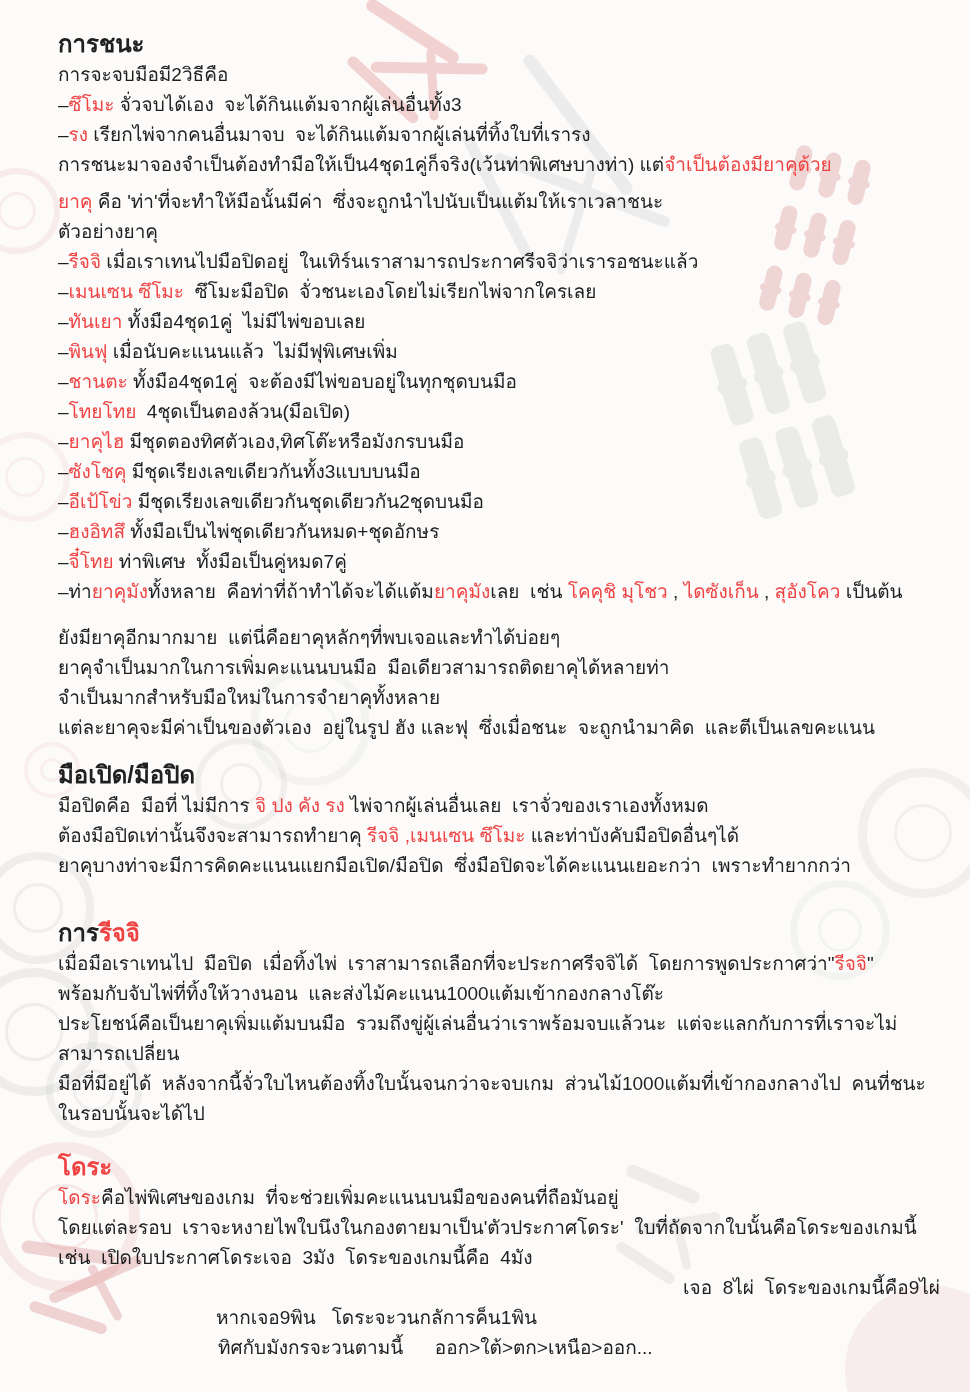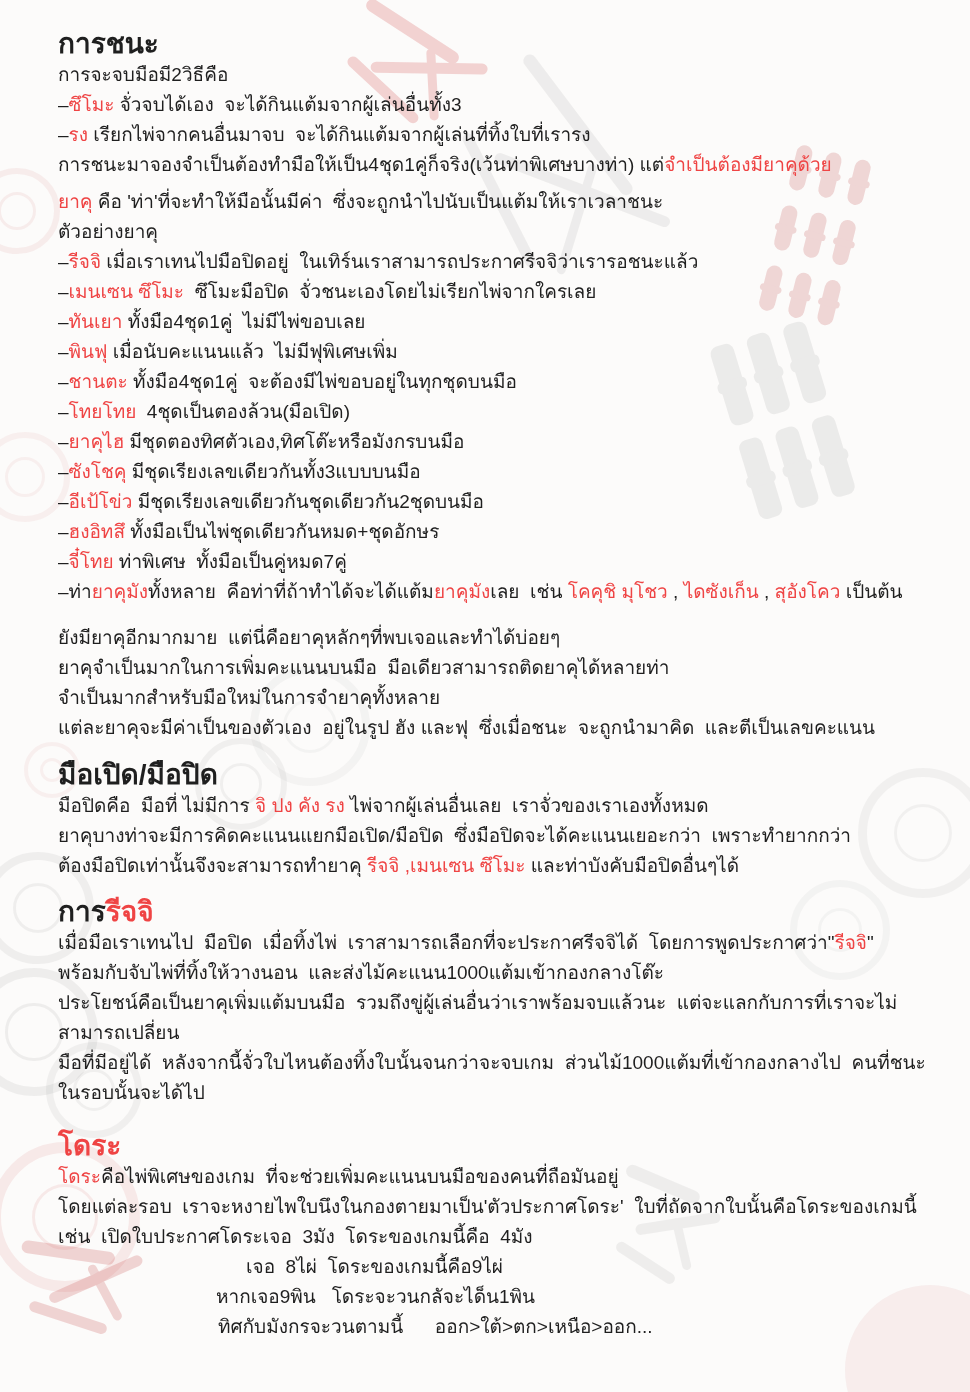--- a/index.html
+++ b/index.html
@@ -6,27 +6,27 @@
   body {
     width:970px; height:1392px;
     background:#fcfbfa;
     overflow:hidden; position:relative;
     font-family:"Liberation Sans", sans-serif;
     color:#1f1f1f;
   }
   .watermark-layer { position:absolute; inset:0; z-index:1; overflow:hidden; }
   .doc { position:absolute; left:58px; top:28px; right:30px; z-index:2; }
   .doc-section { margin:0; }
-  .doc-section h2 { font-size:28px; line-height:32px; font-weight:700; margin:0; white-space:pre-wrap; }
+  .doc-section h2 { font-size:24px; line-height:32px; font-weight:700; margin:0; white-space:pre-wrap; }
   .line { font-size:19px; line-height:30px; white-space:pre-wrap; }
   .red { color:#ef4444; }
   section[data-name="section-yaku"]        { margin-top:7px;  }
   section[data-name="section-yaku-notes"]  { margin-top:16px; }
   section[data-name="section-open-closed"] { margin-top:16px; }
-  section[data-name="section-riichi"]      { margin-top:15px; }
+  section[data-name="section-riichi"]      { margin-top:36px; }
   section[data-name="section-dora"]        { margin-top:22px; }
 
   
   .wm { position:absolute; }
   .wm-ring { border-style:solid; border-color:currentColor; border-radius:50%;
              box-sizing:border-box; display:flex; align-items:center; justify-content:center; }
   .wm-ring-inner { width:52%; height:52%; border:3px solid currentColor; border-radius:50%; box-sizing:border-box; }
   .wm-disc { border-radius:50%; background:currentColor; }
   .wm-bamboo-row { display:flex; gap:14px; margin-bottom:16px; }
   .wm-stick { background:currentColor; border-radius:8px; position:relative; }
@@ -153,32 +153,32 @@
     </section>
     <section class="doc-section" data-name="section-yaku-notes">
       <div class="line" data-name="text-line"><span data-name="body-text">ยังมียาคุอีกมากมาย  แต่นี่คือยาคุหลักๆที่พบเจอและทำได้บ่อยๆ</span></div>
       <div class="line" data-name="text-line"><span data-name="body-text">ยาคุจำเป็นมากในการเพิ่มคะแนนบนมือ  มือเดียวสามารถติดยาคุได้หลายท่า</span></div>
       <div class="line" data-name="text-line"><span data-name="body-text">จำเป็นมากสำหรับมือใหม่ในการจำยาคุทั้งหลาย</span></div>
       <div class="line" data-name="text-line"><span data-name="body-text">แต่ละยาคุจะมีค่าเป็นของตัวเอง  อยู่ในรูป ฮัง และฟุ  ซึ่งเมื่อชนะ  จะถูกนำมาคิด  และตีเป็นเลขคะแนน</span></div>
     </section>
     <section class="doc-section" data-name="section-open-closed">
       <h2 data-name="section-heading-open-closed"><span data-name="heading-text">มือเปิด/มือปิด</span></h2>
       <div class="line" data-name="text-line"><span data-name="body-text">มือปิดคือ  มือที่ ไม่มีการ </span><span data-name="highlight-term" class="red">จิ ปง คัง รง</span><span data-name="body-text"> ไพ่จากผู้เล่นอื่นเลย  เราจั่วของเราเองทั้งหมด</span></div>
+      <div class="line" data-name="text-line"><span data-name="body-text">ต้องมือปิดเท่านั้นจึงจะสามารถทำยาคุ </span><span data-name="highlight-term" class="red">รีจจิ ,เมนเซน ซึโมะ</span><span data-name="body-text"> และท่าบังคับมือปิดอื่นๆได้</span></div>
       <div class="line" data-name="text-line"><span data-name="body-text">ยาคุบางท่าจะมีการคิดคะแนนแยกมือเปิด/มือปิด  ซึ่งมือปิดจะได้คะแนนเยอะกว่า  เพราะทำยากกว่า</span></div>
-      <div class="line" data-name="text-line"><span data-name="body-text">ต้องมือปิดเท่านั้นจึงจะสามารถทำยาคุ </span><span data-name="highlight-term" class="red">รีจจิ ,เมนเซน ซึโมะ</span><span data-name="body-text"> และท่าบังคับมือปิดอื่นๆได้</span></div>
     </section>
     <section class="doc-section" data-name="section-riichi">
       <h2 data-name="section-heading-riichi"><span data-name="heading-text">การ</span><span data-name="heading-highlight-text" class="red">รีจจิ</span></h2>
       <div class="line" data-name="text-line"><span data-name="body-text">เมื่อมือเราเทนไป  มือปิด  เมื่อทิ้งไพ่  เราสามารถเลือกที่จะประกาศรีจจิได้  โดยการพูดประกาศว่า"</span><span data-name="highlight-term" class="red">รีจจิ</span><span data-name="body-text">"</span></div>
       <div class="line" data-name="text-line"><span data-name="body-text">พร้อมกับจับไพ่ที่ทิ้งให้วางนอน  และส่งไม้คะแนน1000แต้มเข้ากองกลางโต๊ะ</span></div>
       <div class="line" data-name="text-line"><span data-name="body-text">ประโยชน์คือเป็นยาคุเพิ่มแต้มบนมือ  รวมถึงขู่ผู้เล่นอื่นว่าเราพร้อมจบแล้วนะ  แต่จะแลกกับการที่เราจะไม่สามารถเปลี่ยน</span></div>
       <div class="line" data-name="text-line"><span data-name="body-text">มือที่มีอยู่ได้  หลังจากนี้จั่วใบไหนต้องทิ้งใบนั้นจนกว่าจะจบเกม  ส่วนไม้1000แต้มที่เข้ากองกลางไป  คนที่ชนะในรอบนั้นจะได้ไป</span></div>
     </section>
     <section class="doc-section" data-name="section-dora">
       <h2 data-name="section-heading-dora"><span data-name="heading-highlight-text" class="red">โดระ</span></h2>
       <div class="line" data-name="text-line"><span data-name="highlight-term" class="red">โดระ</span><span data-name="body-text">คือไพ่พิเศษของเกม  ที่จะช่วยเพิ่มคะแนนบนมือของคนที่ถือมันอยู่</span></div>
       <div class="line" data-name="text-line"><span data-name="body-text">โดยแต่ละรอบ  เราจะหงายไพใบนึงในกองตายมาเป็น'ตัวประกาศโดระ'  ใบที่ถัดจากใบนั้นคือโดระของเกมนี้</span></div>
       <div class="line" data-name="text-line"><span data-name="body-text">เช่น  เปิดใบประกาศโดระเจอ  3มัง  โดระของเกมนี้คือ  4มัง</span></div>
-      <div class="line" data-name="text-line" style="padding-left: 188px;"><span data-name="body-text">เจอ  8ไผ่  โดระของเกมนี้คือ9ไผ่</span></div>
-      <div class="line" data-name="text-line" style="padding-left: 158px;"><span data-name="body-text">หากเจอ9พิน   โดระจะวนกลัจะได็น1พิน</span></div>
+      <div class="line" data-name="text-line" style="padding-left: 188px; text-align: right;"><span data-name="body-text">เจอ  8ไผ่  โดระของเกมนี้คือ9ไผ่</span></div>
+      <div class="line" data-name="text-line" style="padding-left: 158px;"><span data-name="body-text">หากเจอ9พิน   โดระจะวนกลัการค็น1พิน</span></div>
       <div class="line" data-name="text-line" style="padding-left: 160px;"><span data-name="body-text">ทิศกับมังกรจะวนตามนี้      ออก&gt;ใต้&gt;ตก&gt;เหนือ&gt;ออก...</span></div>
     </section>
   </div>
 
 </body></html>

